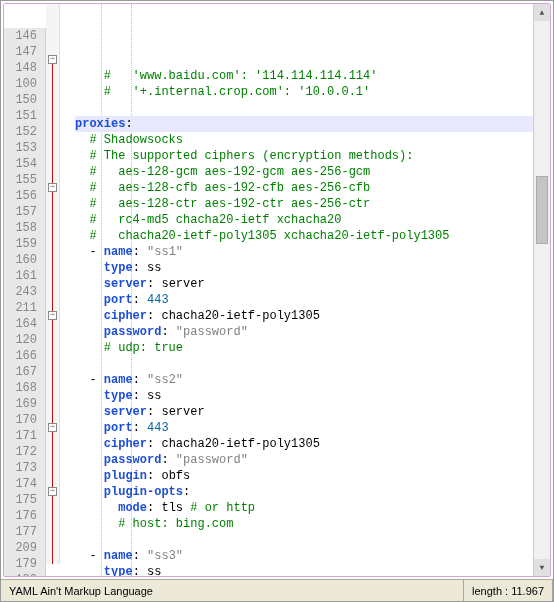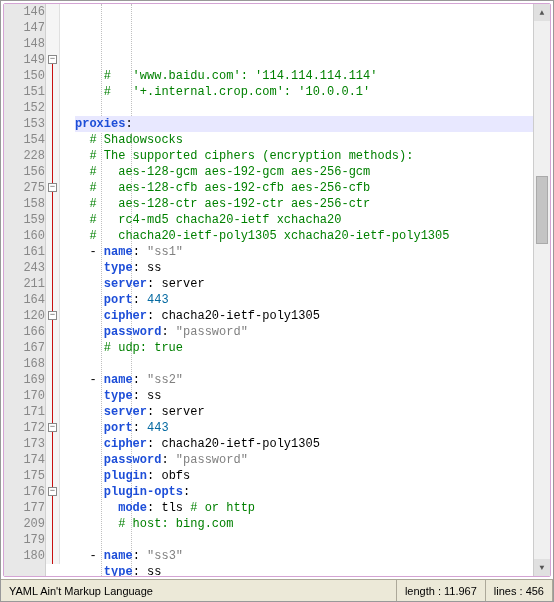--- a/index.html
+++ b/index.html
@@ -27,26 +27,27 @@
   .editor {
     flex: 1;
     overflow: hidden;
     display: flex;
     background: #fff;
   }
   .gutter {
     background: #e8e8e8;
     color: #888;
     text-align: right;
-    padding-right: 0;
+    padding-right: 8px;
     user-select: none;
     font-size: 12px;
     line-height: 16px;
     width: 42px;
     border-right: 1px solid #d0d0d0;
+    margin-top: 24px;
   }
   .gutter-line { height: 16px; }
   .fold-gutter {
     width: 14px;
     background: #f5f5f5;
     position: relative;
     border-right: 1px solid #e0e0e0;
   }
   .fold-gutter .v-line {
     position: absolute;
@@ -140,29 +141,29 @@
 </style>
 </head>
 <body>
 
 <div class="editor-wrap">
   <div class="editor">
     <div class="gutter" id="gutter">
         <div class="gutter-line">146</div>
         <div class="gutter-line">147</div>
         <div class="gutter-line">148</div>
-        <div class="gutter-line">149</div>
+        <div class="gutter-line">100</div>
         <div class="gutter-line">150</div>
         <div class="gutter-line">151</div>
         <div class="gutter-line">152</div>
         <div class="gutter-line">153</div>
         <div class="gutter-line">154</div>
-        <div class="gutter-line">228</div>
+        <div class="gutter-line">155</div>
         <div class="gutter-line">156</div>
-        <div class="gutter-line">275</div>
+        <div class="gutter-line">157</div>
         <div class="gutter-line">158</div>
         <div class="gutter-line">159</div>
         <div class="gutter-line">160</div>
         <div class="gutter-line">161</div>
         <div class="gutter-line">243</div>
         <div class="gutter-line">211</div>
         <div class="gutter-line">164</div>
         <div class="gutter-line">120</div>
         <div class="gutter-line">166</div>
         <div class="gutter-line">167</div>
@@ -196,14 +197,13 @@
       <div class="btn up">▲</div>
       <div class="thumb" id="sb-thumb" style="top: 30%; height: 12%;"></div>
       <div class="btn down">▼</div>
     </div>
   </div>
 </div>
 
 <div class="statusbar">
   <div class="status-cell lang">YAML Ain't Markup Language</div>
   <div class="status-cell">length : 11.967</div>
-  <div class="status-cell">lines : 456</div>
 </div>
 
 </body></html>

